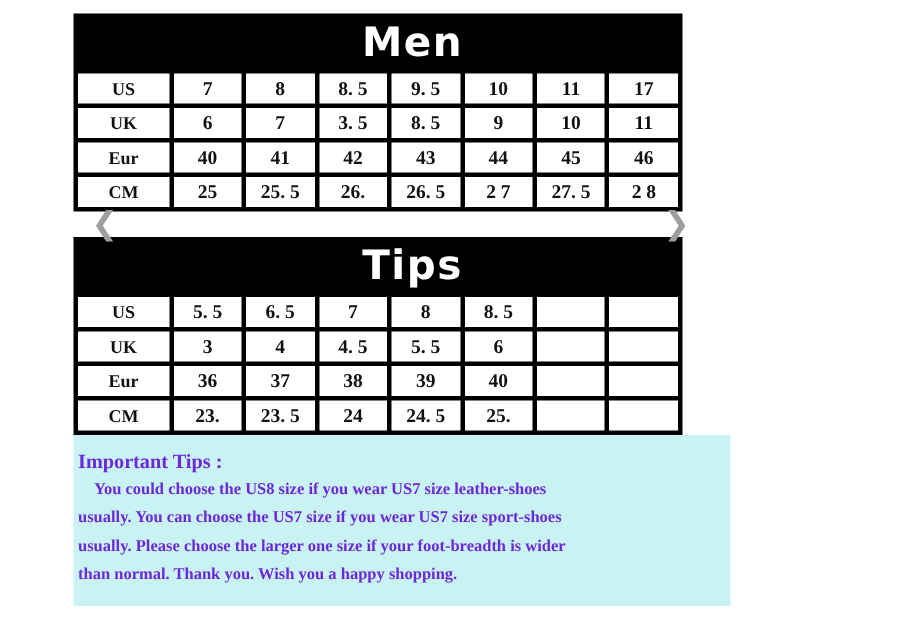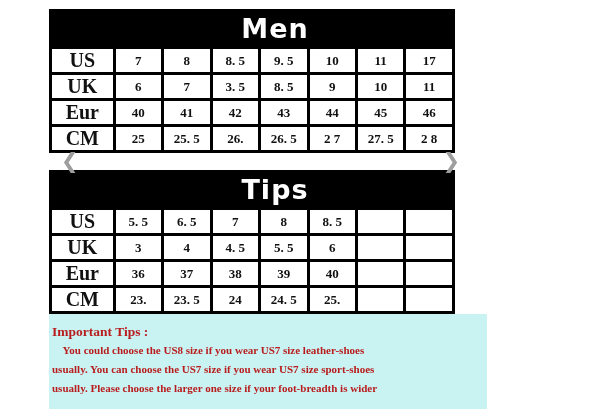--- a/index.html
+++ b/index.html
@@ -49,21 +49,21 @@
     padding: 0;
     text-align: center;
     vertical-align: middle;
     font-family: "Liberation Serif", serif;
     font-weight: bold;
     font-size: 13px;
     color: #111111;
     white-space: pre;
   }
   table.size-table td.label {
-    font-size: 20px;
+    font-size: 12px;
   }
 
   
   .divider {
     position: relative;
     height: 17px;
     width: 406px;
   }
   .divider .chev {
     position: absolute;
@@ -80,21 +80,21 @@
   .divider .chev.left  { left: 12px; }
   .divider .chev.right { right: -5px; }
 
   
   .tips-box {
     margin-top: 0px;
     width: 438px;
     box-sizing: border-box;
     background: #c9f2f3;
     padding: 9px 4px 11px 3px;
-    color: #b91c1c;
+    color: #6d28d9;
   }
   .tips-heading {
     font-family: "Liberation Serif", serif;
     font-weight: bold;
     font-size: 13.5px;
     line-height: 18px;
     white-space: pre;
   }
   .tips-line {
     font-family: "Liberation Serif", serif;
@@ -229,16 +229,17 @@
         <td></td>
       </tr>
     </tbody>
       </table>
 
     <div class="tips-box">
       <div class="tips-heading">Important Tips :</div>
       <div class="tips-line">    You could choose the US8 size if you wear US7 size leather-shoes</div>
       <div class="tips-line">usually. You can choose the US7 size if you wear US7 size sport-shoes</div>
       <div class="tips-line">usually. Please choose the larger one size if your foot-breadth is wider</div>
+      <div class="tips-line">than normal. Thank you. Wish you a happy shopping.</div>
     </div>
 
   </div>
 </div>
 
 </body></html>

